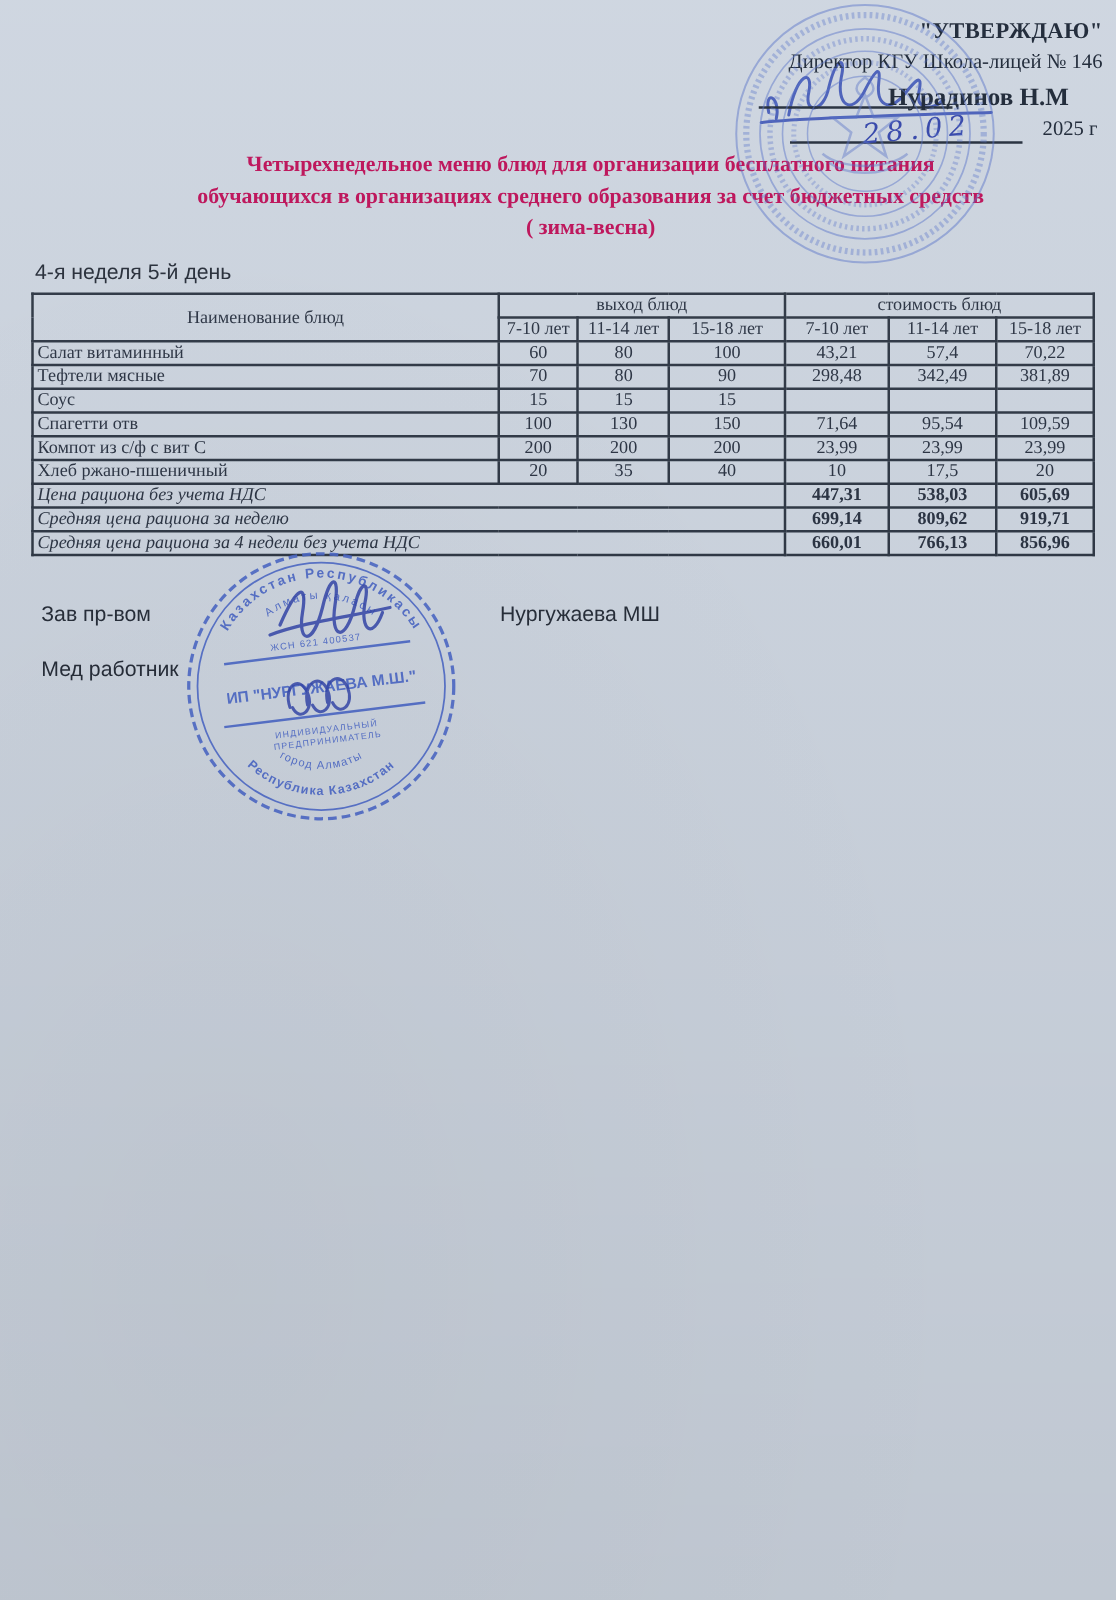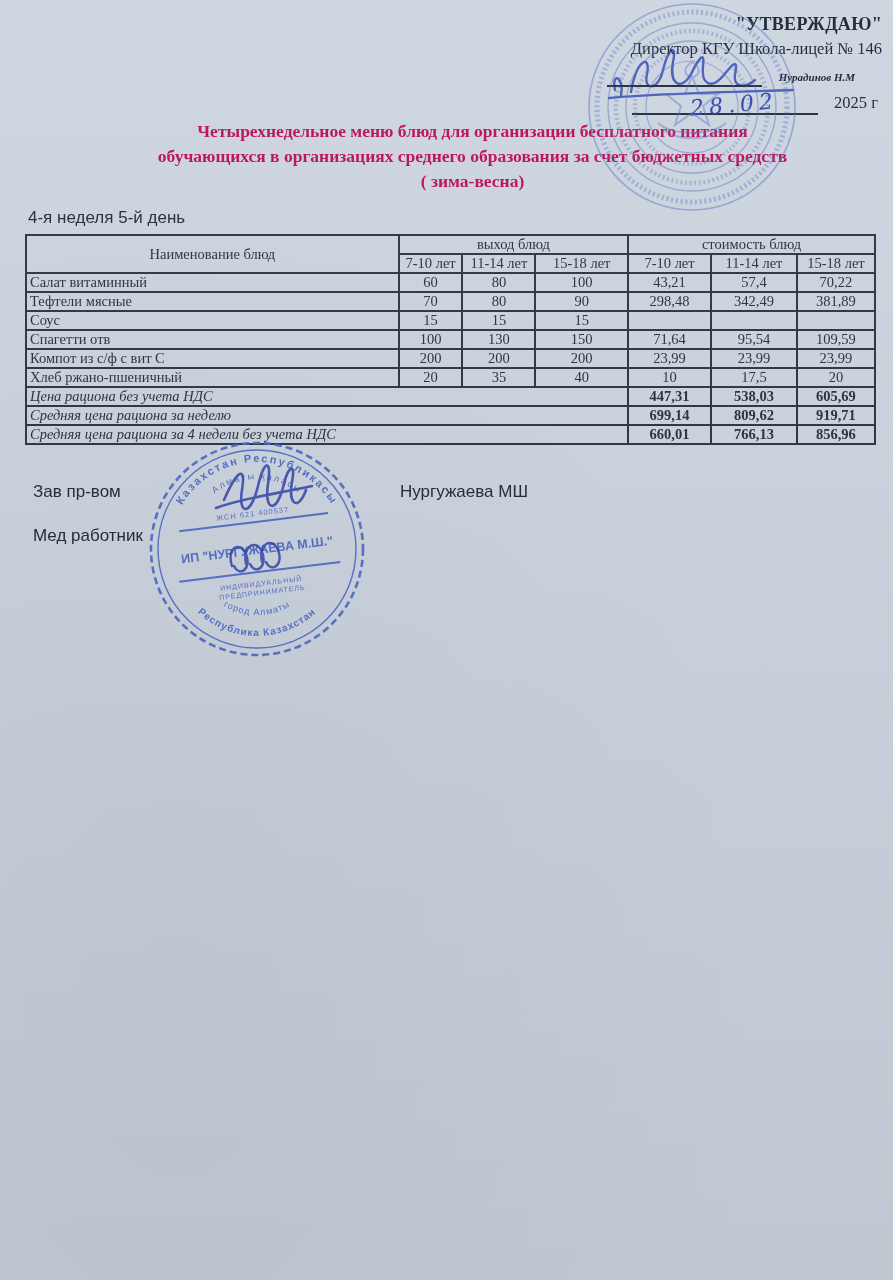--- a/index.html
+++ b/index.html
@@ -18,21 +18,21 @@
       linear-gradient(180deg, rgba(255,255,255,.06), rgba(0,0,0,.03) 60%, rgba(0,0,0,.06)),
       radial-gradient(ellipse at 20% 80%, rgba(0,0,0,.03), transparent 60%);
   }
 
   
   .approval{position:absolute;top:14px;right:11px;width:430px;text-align:right;z-index:3;}
   .approve-word{font-weight:bold;font-size:18px;letter-spacing:.3px;}
   .director-line{font-size:16.5px;margin-top:4px;}
   .name-row{position:relative;margin-top:8px;height:22px;}
   .name-underline{position:absolute;right:120px;bottom:2px;width:155px;border-bottom:2px solid #2b3442;}
-  .director-name{font-weight:bold;font-size:11px;margin-right:27px;position:relative;z-index:2;font-style:italic;}
+  .director-name{font-weight:bold;font-size:20px;margin-right:27px;position:relative;z-index:2;}
   .date-row{position:relative;margin-top:4px;height:28px;font-size:16.5px;}
   .date-underline{position:absolute;right:64px;bottom:6px;width:186px;border-bottom:2px solid #2b3442;}
   .date-hand{
     position:absolute;right:104px;bottom:4px;
     font-family:"DejaVu Serif", serif;font-style:italic;
     font-size:22px;color:#3a4bac;letter-spacing:5px;
     transform:rotate(-5deg);
   }
   .year{margin-right:4px;margin-top:48px;}
   .director-signature{position:absolute;top:40px;right:96px;z-index:1;}

